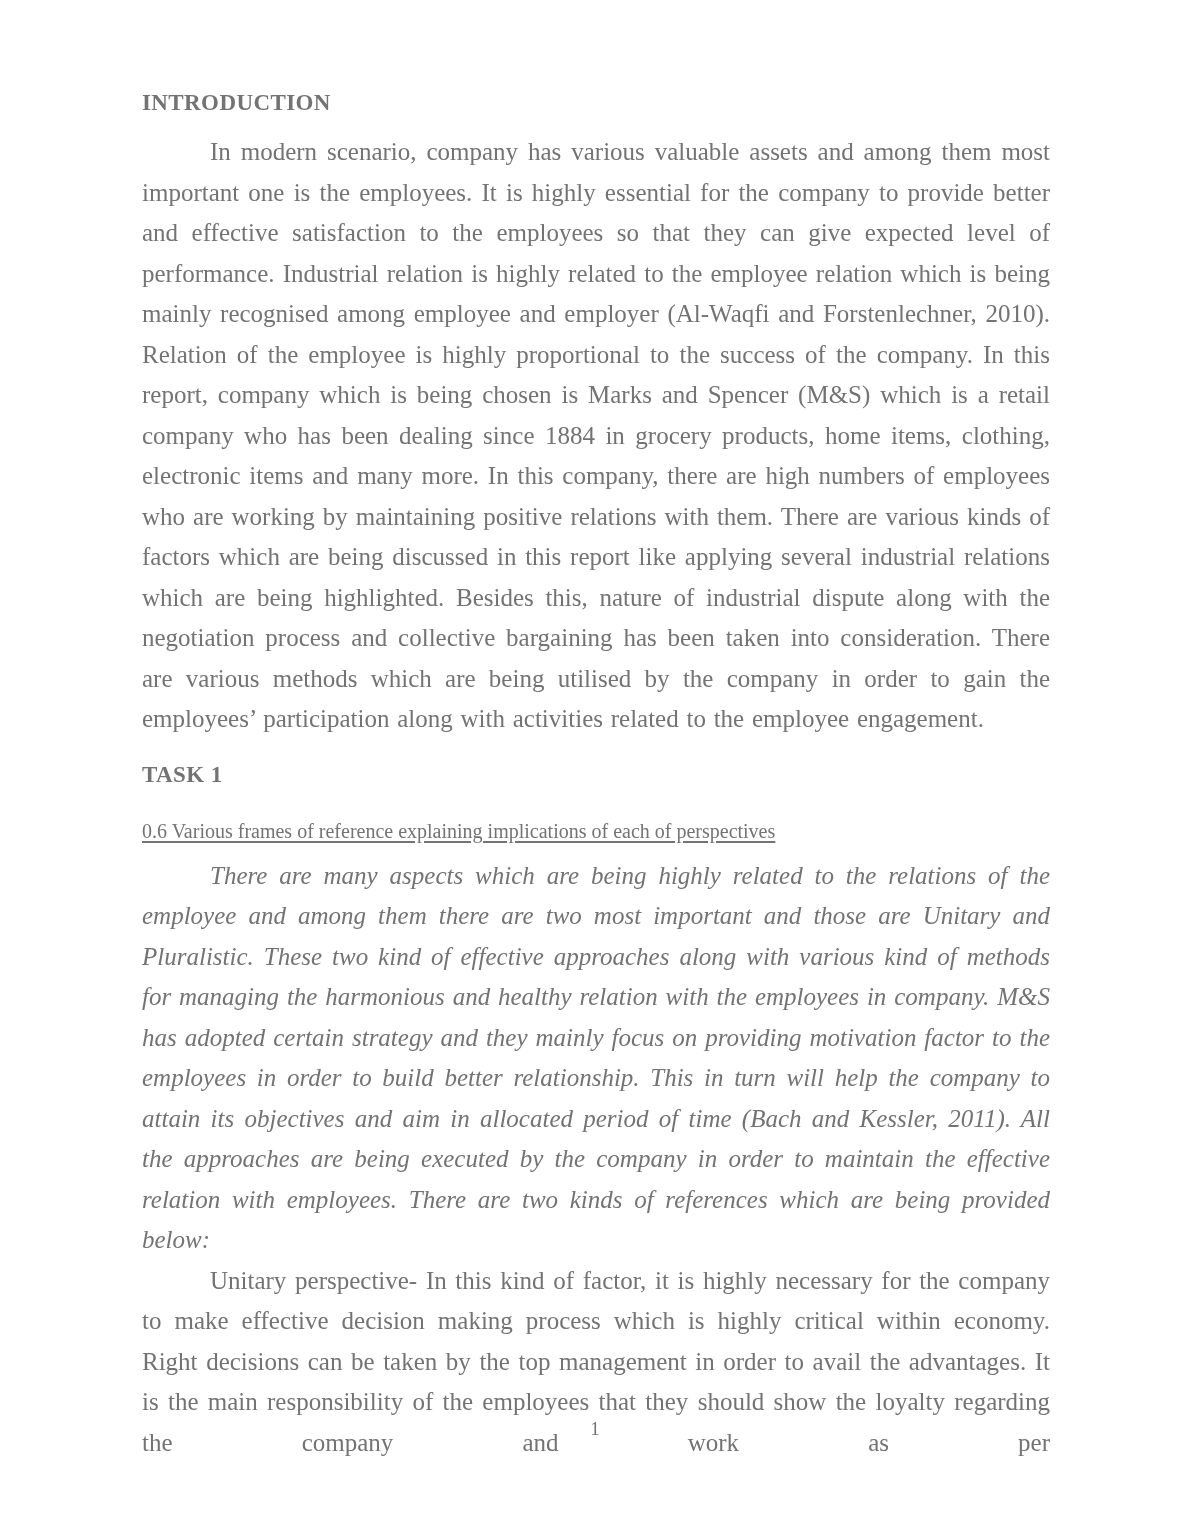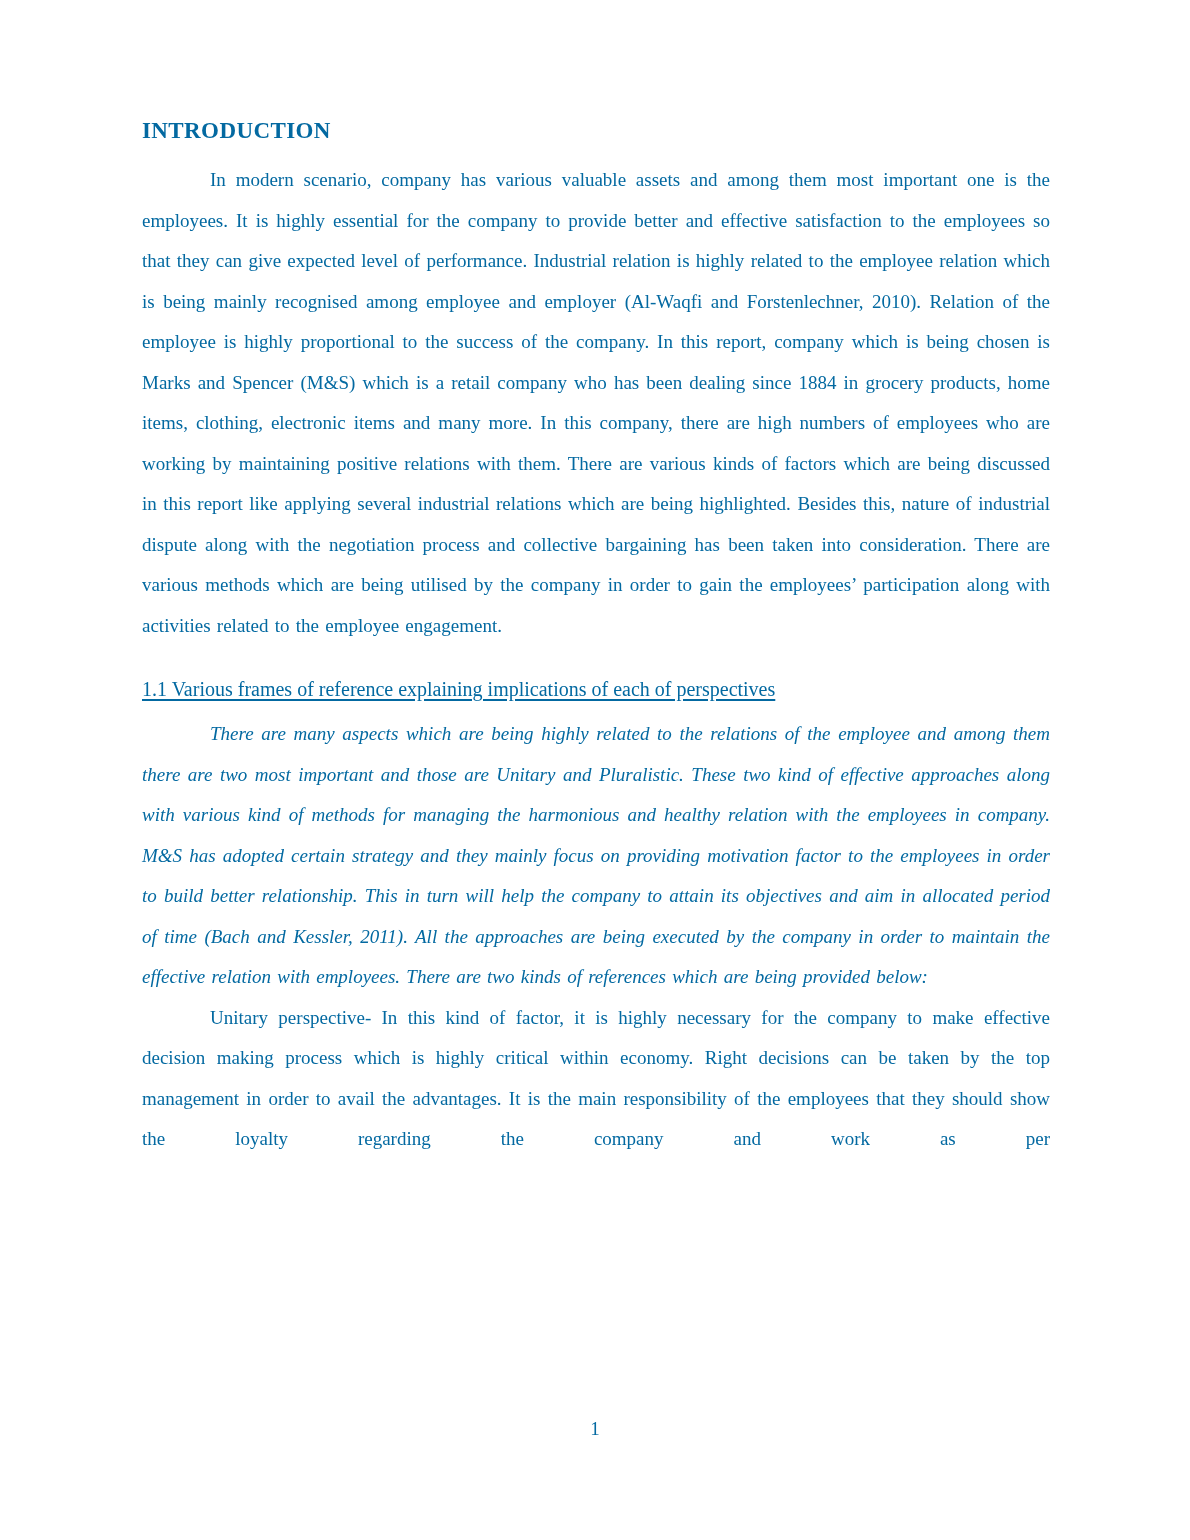--- a/index.html
+++ b/index.html
@@ -2,34 +2,34 @@
 <html><head>
 <meta charset="utf-8">
 <style>
   html, body { margin: 0; padding: 0; background: #ffffff; }
   .page {
     position: relative;
     width: 1190px;
     height: 1540px;
     background: #ffffff;
     box-sizing: border-box;
-    padding: 118px 140px 0 142px;
+    padding: 90px 140px 0 142px;
     font-family: "Liberation Serif", serif;
-    color: #0369a1;
+    color: #737373;
     overflow: hidden;
   }
   .h-main {
     font-size: 23px;
     font-weight: 700;
     line-height: 26px;
     letter-spacing: 0.4px;
     margin: 0;
   }
   .par {
-    font-size: 19px;
+    font-size: 25px;
     line-height: 40.5px;
     margin: 0;
     text-align: justify;
     text-indent: 68px;
     word-spacing: 1.5px;
   }
   .par-intro { margin-top: 16px; }
   .h-task { margin-top: 22px; }
   .subhead {
     font-size: 20px;
@@ -53,22 +53,23 @@
 </style>
 </head>
 <body>
 
 <div class="page">
 
   <h1 class="h-main">INTRODUCTION</h1>
 
   <p class="par par-intro">In modern scenario, company has various valuable assets and among them most important one is the employees. It is highly essential for the company to provide better and effective satisfaction to the employees so that they can give expected level of performance. Industrial relation is highly related to the employee relation which is being mainly recognised among employee and employer (Al-Waqfi and Forstenlechner, 2010). Relation of the employee is highly proportional to the success of the company. In this report, company which is being chosen is Marks and Spencer (M&amp;S) which is a retail company who has been dealing since 1884 in grocery products, home items, clothing, electronic items and many more. In this company, there are high numbers of employees who are working by maintaining positive relations with them. There are various kinds of factors which are being discussed in this report like applying several industrial relations which are being highlighted. Besides this, nature of industrial dispute along with the negotiation process and collective bargaining has been taken into consideration. There are various methods which are being utilised by the company in order to gain the employees’ participation along with activities related to the employee engagement.</p>
 
+  <h2 class="h-main h-task">TASK 1</h2>
 
-  <div class="subhead">1.1 Various frames of reference explaining implications of each of perspectives</div>
+  <div class="subhead">0.6 Various frames of reference explaining implications of each of perspectives</div>
 
   <p class="par par-frames">There are many aspects which are being highly related to the relations of the employee and among them there are two most important and those are Unitary and Pluralistic. These two kind of effective approaches along with various kind of methods for managing the harmonious and healthy relation with the employees in company. M&amp;S has adopted certain strategy and they mainly focus on providing motivation factor to the employees in order to build better relationship. This in turn will help the company to attain its objectives and aim in allocated period of time (Bach and Kessler, 2011). All the approaches are being executed by the company in order to maintain the effective relation with employees. There are two kinds of references which are being provided below:</p>
 
   <p class="par par-unitary"><strong>Unitary perspective-</strong><span> In this kind of factor, it is highly necessary for the company to make effective decision making process which is highly critical within economy. Right decisions can be taken by the top management in order to avail the advantages. It is the main responsibility of the employees that they should show the loyalty regarding the company and work as per</span></p>
 
   <div class="page-number">1</div>
 
 </div>
 
 </body></html>

